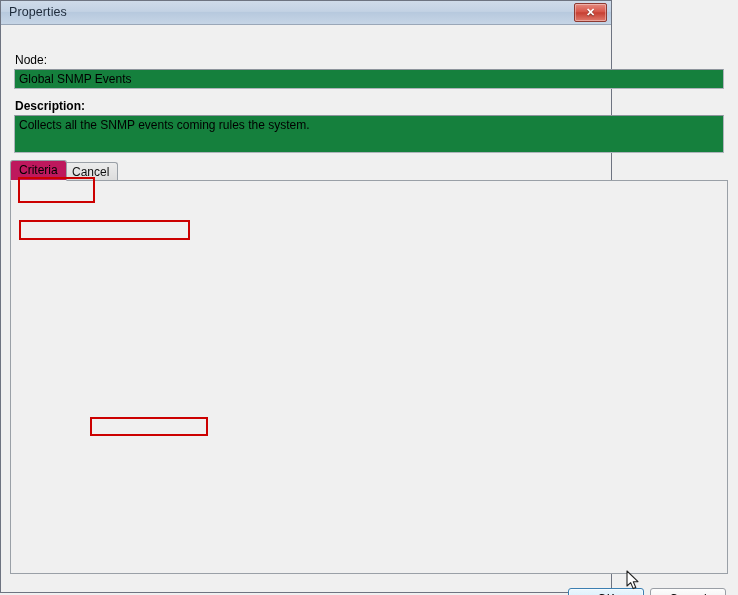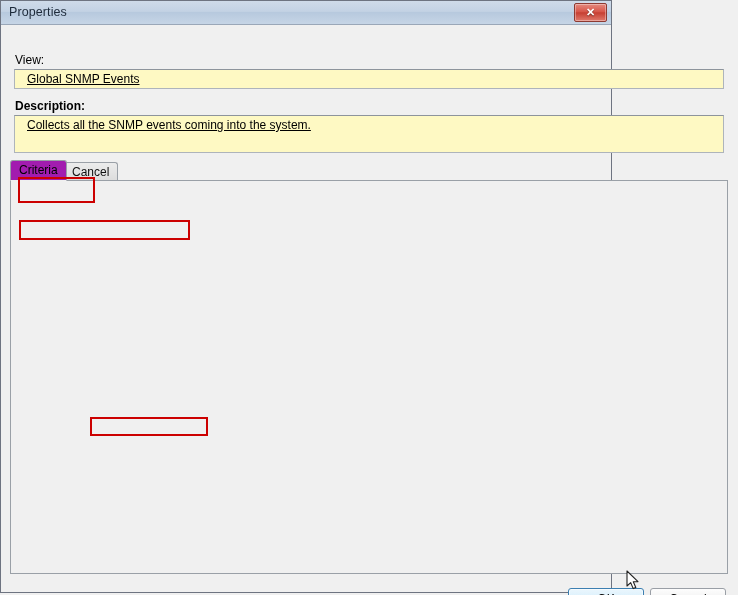--- a/index.html
+++ b/index.html
@@ -73,29 +73,28 @@
 
   .field-label {
     position: absolute;
     font-size: 12px;
     color: #000;
   }
 
   .textbox {
     position: absolute;
     box-sizing: border-box;
-    background: #fef9c3;
+    background: #15803d;
     border: 1px solid #aeb4bb;
     border-top-color: #8d949c;
     font-size: 12px;
     color: #000;
-    padding: 2px 12px;
+    padding: 2px 4px;
     overflow: hidden;
     white-space: nowrap;
-    text-decoration: underline;
   }
 
   
   #lbl-name  { left: 14px; top: 28px; }
   #txt-name  { left: 13px; top: 44px; width: 710px; height: 20px; line-height: 15px; }
   #lbl-desc  { left: 14px; top: 74px; font-weight: bold; }
   #txt-desc  { left: 13px; top: 90px; width: 710px; height: 38px; line-height: 15px; white-space: normal; }
 
   
   .tabstrip {
@@ -110,21 +109,21 @@
     height: 20px;
     padding: 2px 8px 0 8px;
     font-size: 12px;
     border: 1px solid #9aa0a7;
     border-bottom: none;
     border-radius: 3px 3px 0 0;
     cursor: default;
   }
   .tab.active {
     left: 0;
-    background: #a21caf;
+    background: #be185d;
     height: 21px;
     z-index: 3;
     border-bottom: 1px solid #f0f0f0;
   }
   .tab.inactive {
     left: 53px;
     top: 2px;
     height: 19px;
     background: linear-gradient(to bottom, #ececec, #dcdcdc);
     color: #111;
@@ -274,25 +273,25 @@
 
   <div class="titlebar">
     <div class="titlebar-text">Properties</div>
     <div class="close-btn">
       <div class="glyph">✕</div>
     </div>
   </div>
 
   <div class="body-area">
 
-    <div class="field-label" id="lbl-name">View:</div>
+    <div class="field-label" id="lbl-name">Node:</div>
     <div class="textbox" id="txt-name">Global SNMP Events</div>
 
     <div class="field-label" id="lbl-desc">Description:</div>
-    <div class="textbox" id="txt-desc">Collects all the SNMP events coming into the system.</div>
+    <div class="textbox" id="txt-desc">Collects all the SNMP events coming rules the system.</div>
 
     <div class="tabstrip">
       <div class="tab active">Criteria</div>
       <div class="tab inactive">Cancel</div>
     </div>
 
     <div class="tabpanel"></div>
 
     <div class="field-label" id="lbl-related">Show data related to:</div>
     <div class="textbox" id="txt-node">

